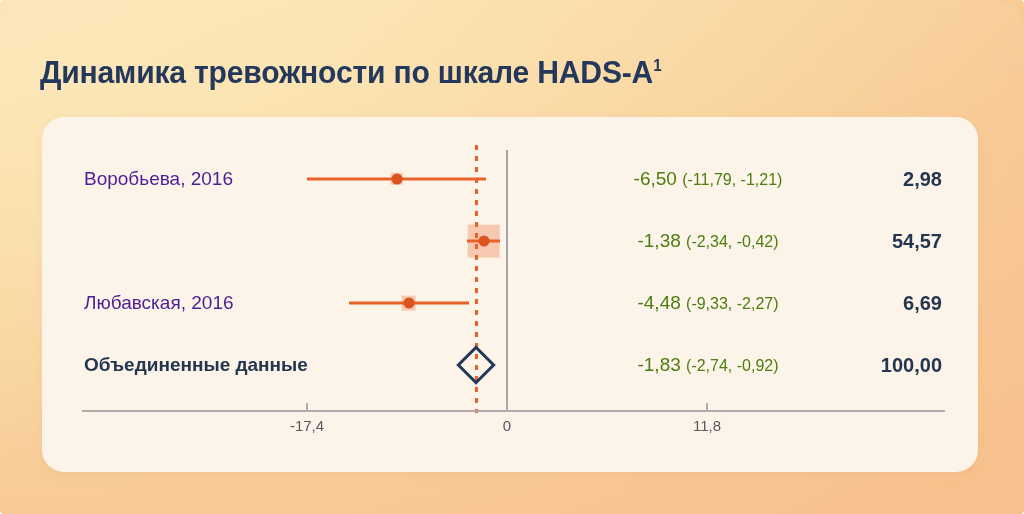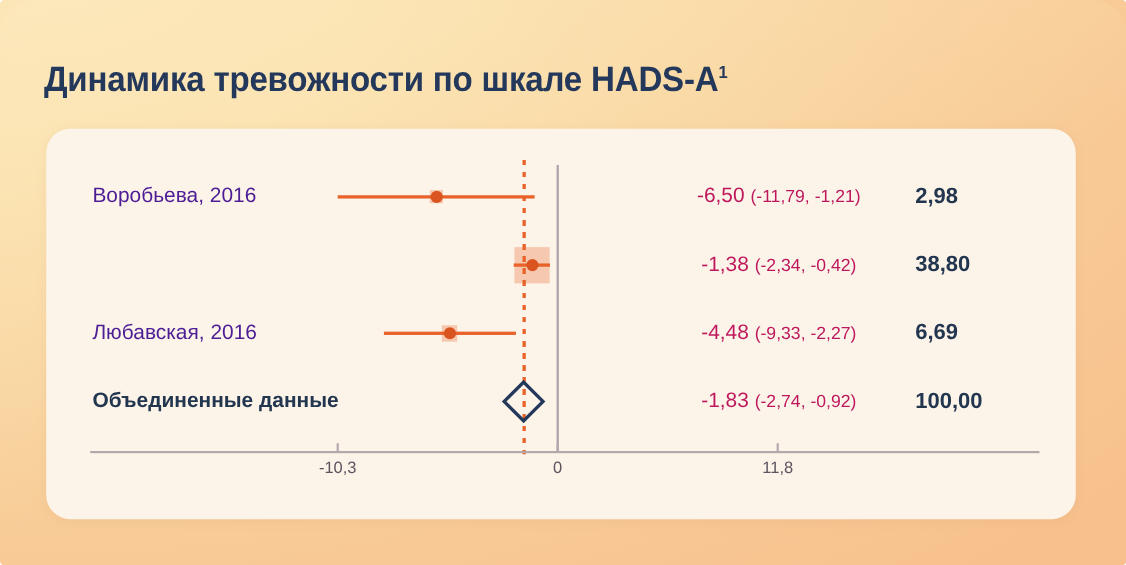--- a/index.html
+++ b/index.html
@@ -94,31 +94,32 @@
   }
 
   .row-effect {
     position: absolute;
     left: 530px;
     width: 272px;
     text-align: center;
     top: 50%;
     transform: translateY(-50%);
     font-size: 19px;
-    color: #be185d;
+    color: #4d7c0f;
     white-space: nowrap;
   }
   .row-effect .ci {
     font-size: 16px;
   }
 
   .row-weight {
     position: absolute;
     left: 790px;
     width: 110px;
+    text-align: right;
     top: 50%;
     transform: translateY(-50%);
     font-size: 20px;
     font-weight: 700;
     color: #22364f;
     white-space: nowrap;
   }
 
   
   .ci-line {
@@ -212,39 +213,39 @@
           <div class="weight-box" style="left: 354.831px; width: 12.4883px; height: 12.4883px;"></div>
           <div class="point" style="left: 354.831px;"></div>
           <div class="row-effect"><span>-6,50 </span><span class="ci">(-11,79, -1,21)</span></div>
           <div class="row-weight">2,98</div>
         </div>
         <div class="row" style="top: 96px;">
           <div class="ci-line" style="left: 425.339px; width: 32.5424px;"></div>
           <div class="weight-box" style="left: 441.61px; width: 32.7109px; height: 32.7109px;"></div>
           <div class="point" style="left: 441.61px;"></div>
           <div class="row-effect"><span>-1,38 </span><span class="ci">(-2,34, -0,42)</span></div>
-          <div class="row-weight">38,80</div>
+          <div class="row-weight">54,57</div>
         </div>
         <div class="row" style="top: 158px;">
           <div class="row-label">Любавская, 2016</div>
           <div class="ci-line" style="left: 306.864px; width: 119.661px;"></div>
           <div class="weight-box" style="left: 366.695px; width: 14.7249px; height: 14.7249px;"></div>
           <div class="point" style="left: 366.695px;"></div>
           <div class="row-effect"><span>-4,48 </span><span class="ci">(-9,33, -2,27)</span></div>
           <div class="row-weight">6,69</div>
         </div>
         <div class="row pooled" style="top: 220px; padding-left: 28px;">
           <div class="row-label">Объединенные данные</div>
           <div class="diamond" style="left: 433.983px;"></div>
           <div class="row-effect"><span>-1,83 </span><span class="ci">(-2,74, -0,92)</span></div>
           <div class="row-weight">100,00</div>
         </div>
         <div class="axis-line"></div>
         <div class="tick" style="left: 264px;"></div>
-        <div class="tick-label" style="left: 265px;">-10,3</div>
+        <div class="tick-label" style="left: 265px;">-17,4</div>
         <div class="tick" style="left: 464px;"></div>
         <div class="tick-label" style="left: 465px;">0</div>
         <div class="tick" style="left: 664px;"></div>
         <div class="tick-label" style="left: 665px; text-align: right;">11,8</div>
       </div>
   </div>
 
 </div>
 
 </body></html>

